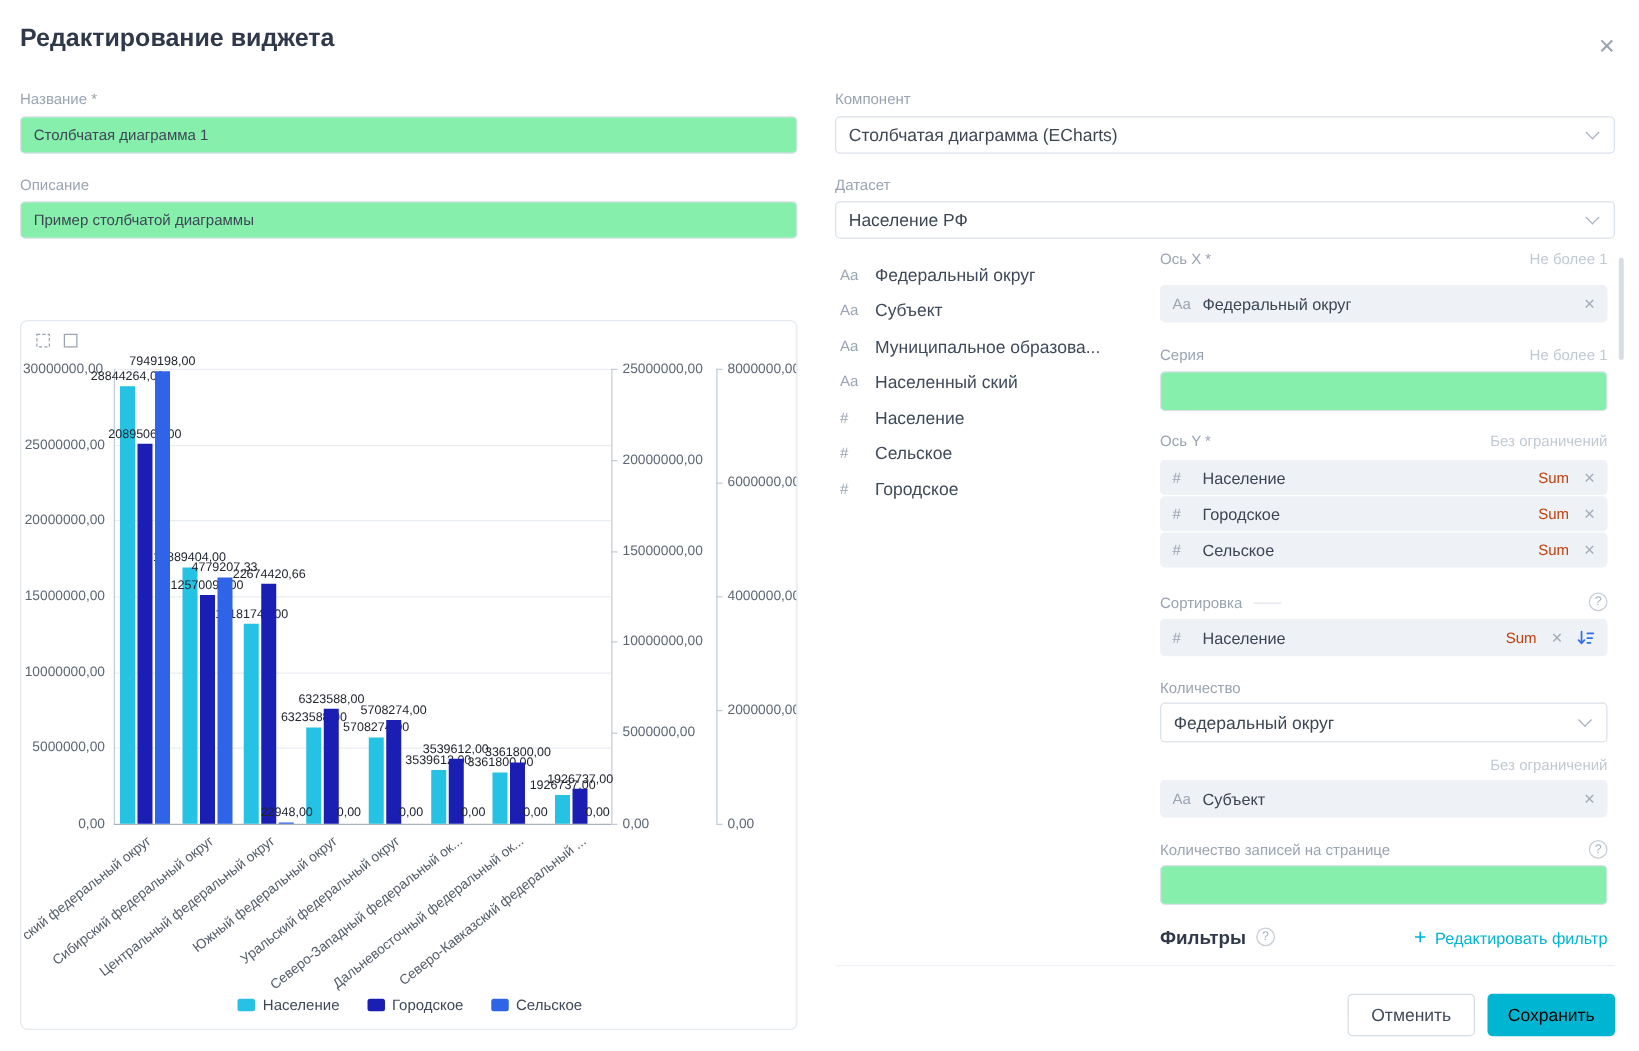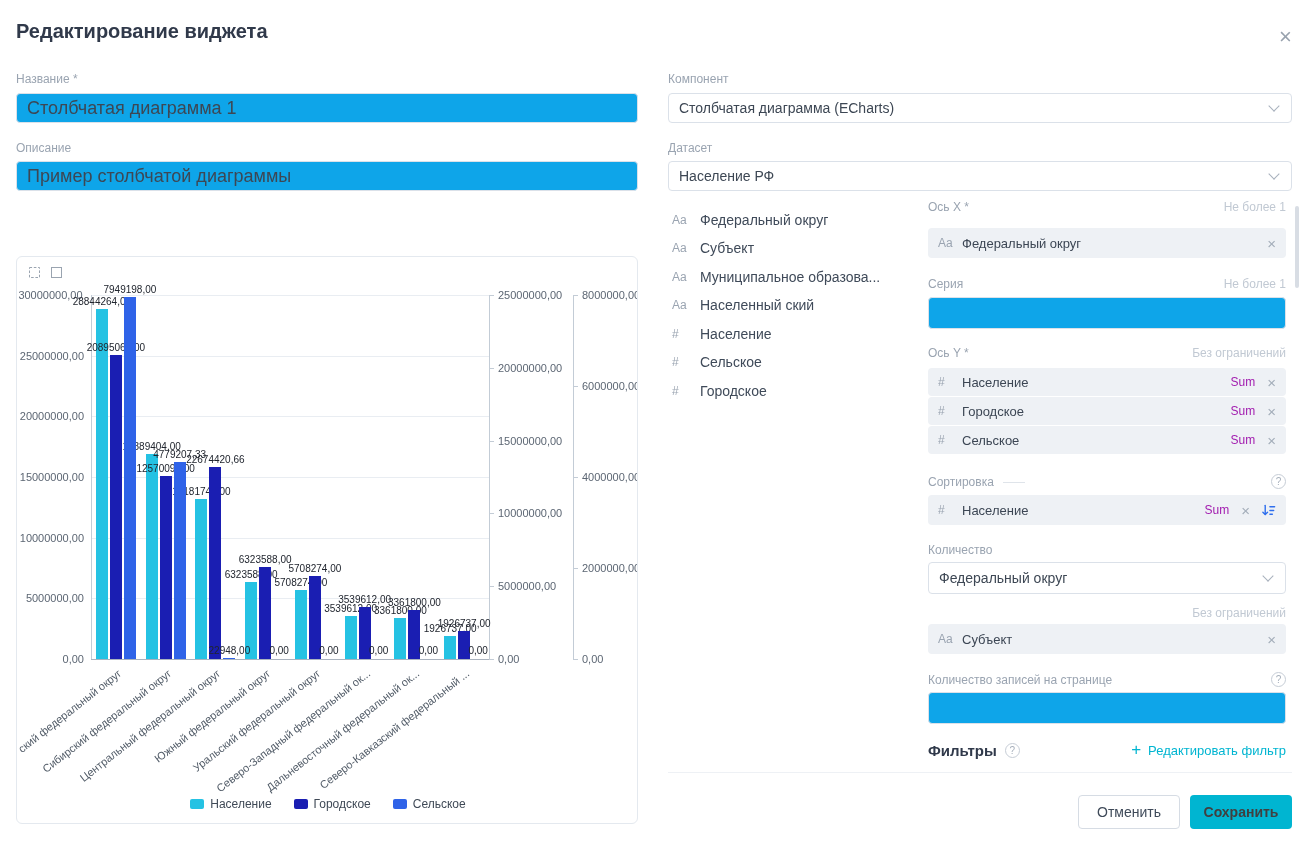--- a/index.html
+++ b/index.html
@@ -4,36 +4,36 @@
 <style>
   *{margin:0;padding:0;box-sizing:border-box}
   html,body{background:#fff}
   body{font-family:"Liberation Sans","DejaVu Sans",sans-serif;}
   #app{position:relative;width:1311px;height:841px;overflow:hidden;background:#fff}
   .abs{position:absolute}
   .title{font-size:20px;font-weight:700;color:#30394a}
   .close{font-size:22px;color:#98a2ae;cursor:pointer;line-height:1}
   .lbl{font-size:12px;color:#9aa4b1}
   .hint{font-size:12px;color:#c1c9d3}
-  .inp{border:1px solid #dbe1e9;border-radius:4px;padding:0 10px;font-family:inherit;font-size:18px;color:#3d4754;outline:none;background:#0ea5e9}
+  .inp{border:1px solid #dbe1e9;border-radius:4px;padding:0 10px;font-family:inherit;font-size:12px;color:#3d4754;outline:none;background:#86efac}
   .selbox{border:1px solid #dbe1e9;border-radius:4px;background:#fff;display:flex;align-items:center;padding:0 28px 0 10px;font-size:14px;color:#3d4754;cursor:pointer;position:absolute}
   .chev{position:absolute;right:13px;top:50%;margin-top:-6px;width:8px;height:8px;border-right:1.5px solid #a8b1bd;border-bottom:1.5px solid #a8b1bd;transform:rotate(45deg)}
   .link{color:#00b5d1;font-size:14px;font-weight:500;cursor:pointer}
   .panel{border:1px solid #e4e9ef;border-radius:6px;background:#fff;overflow:hidden}
   .chip{display:flex;align-items:center;background:#eef1f5;border-radius:4px;padding:0 10px;font-size:13px;color:#3c4654;width:100%;height:100%}
   .ctype{color:#9aa4b1;font-size:12px;margin-right:7px;min-width:17px}
-  .agg{color:#a21caf;font-size:12px;margin-left:auto}
+  .agg{color:#c2410c;font-size:12px;margin-left:auto}
   .x{color:#a3adb9;font-size:15px;margin-left:12px;cursor:pointer;line-height:1}
   .fi{display:flex;align-items:center;gap:4px;font-size:14px;color:#3f4a59;cursor:grab}
   .help{display:inline-block;width:15px;height:15px;border:1px solid #c6cdd6;border-radius:50%;color:#a6afbb;font-size:10px;line-height:13px;text-align:center;cursor:pointer}
   .dash{display:inline-block;width:22px;height:1px;background:#dfe4ea;margin-left:9px;vertical-align:middle}
   .row{display:flex;justify-content:space-between;align-items:center}
   .btn{display:flex;align-items:center;justify-content:center;font-size:14px;border-radius:4px;cursor:pointer}
   .btn.ghost{background:#fff;border:1px solid #d6dce4;color:#3f4a59}
-  .btn.primary{background:#00b5d1;color:#404040;font-weight:700;border:none}
+  .btn.primary{background:#00b5d1;color:#000000;font-weight:400;border:none}
   
   .grid{position:absolute;height:1px;background:#e9edf2}
   .axisline{position:absolute;background:#c3ccd6}
   .ticklbl{position:absolute;font-size:11px;color:#5c6673;white-space:nowrap}
   .bar{position:absolute}
   .dlab{position:absolute;font-size:10px;color:#20252e;text-align:center;white-space:nowrap;width:120px}
   .catlbl{position:absolute;font-size:11px;color:#525c68;white-space:nowrap;text-align:right;transform-origin:100% 0;transform:rotate(-38deg)}
   .legend{position:absolute;left:0;width:100%;display:flex;justify-content:center;gap:22px;align-items:center}
   .legitem{display:flex;align-items:center;gap:6px;font-size:12px;color:#3f4956;cursor:pointer}
   .legmark{width:14px;height:10px;border-radius:2px}
@@ -299,21 +299,21 @@
     </div>
   </div>
 
   <div class="abs row" style="left:928px;top:672px;width:358px">
     <span class="lbl">Количество записей на странице</span>
     <span class="help">?</span>
   </div>
   <input class="abs inp" style="left: 928px; top: 692px; width: 358px; height: 32px;" value="">
 
   <div class="abs row" style="left:928px;top:740px;width:358px">
-    <span style="display:flex;align-items:center;gap:8px">
+    <span style="display:flex;gap:8px">
       <span style="font-size:15px;font-weight:700;color:#30394a">Фильтры</span>
       <span class="help">?</span>
     </span>
     <span class="link" style="font-size:13px;display:flex;align-items:center;gap:7px">
       <span style="font-size:17px;font-weight:400">+</span>
       <span>Редактировать фильтр</span>
     </span>
   </div>
 
   <div class="abs" style="left:668px;top:772px;width:624px;height:1px;background:#eef1f5"></div>

